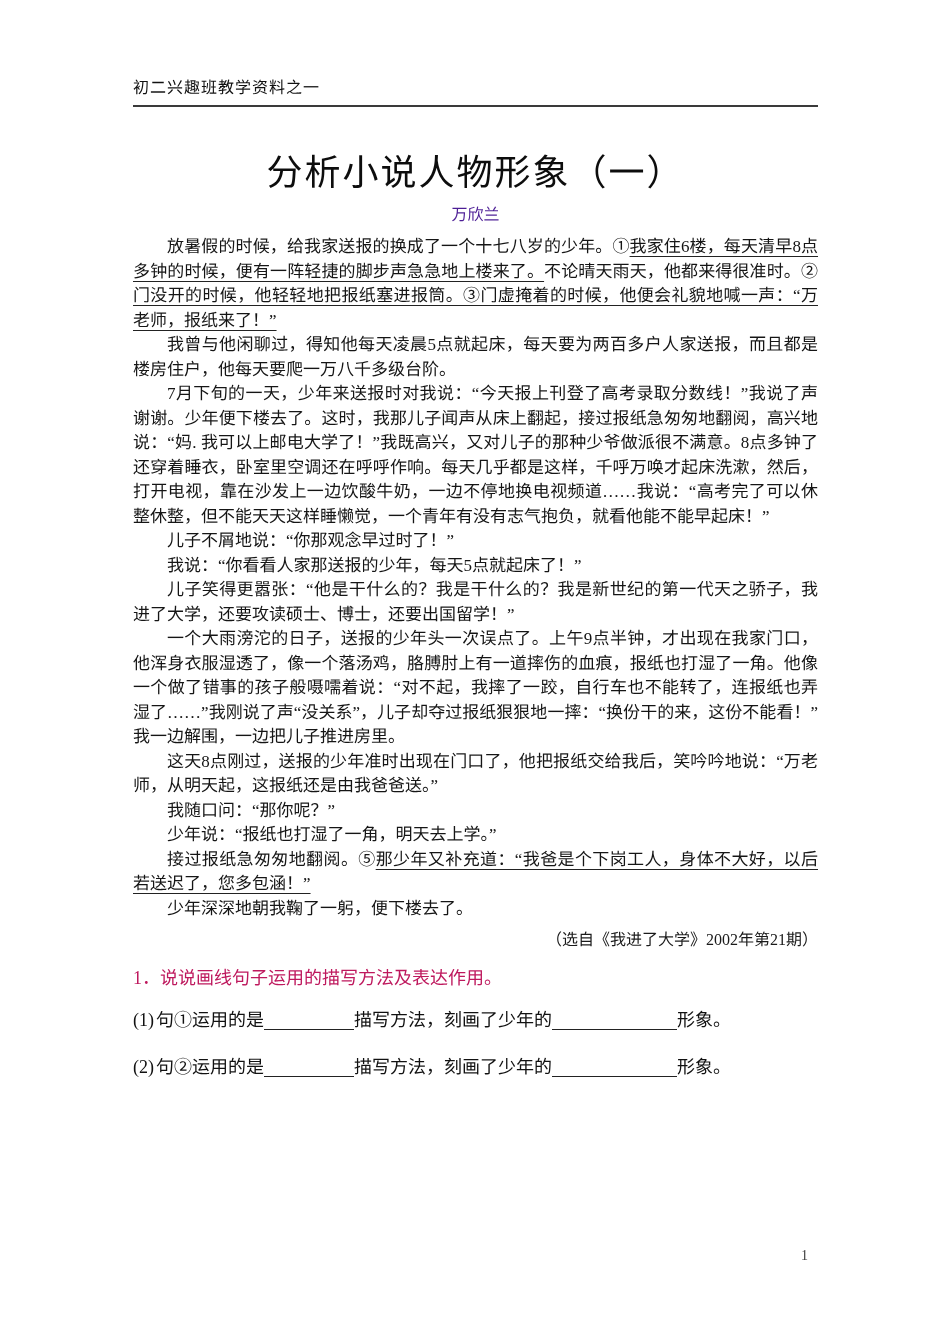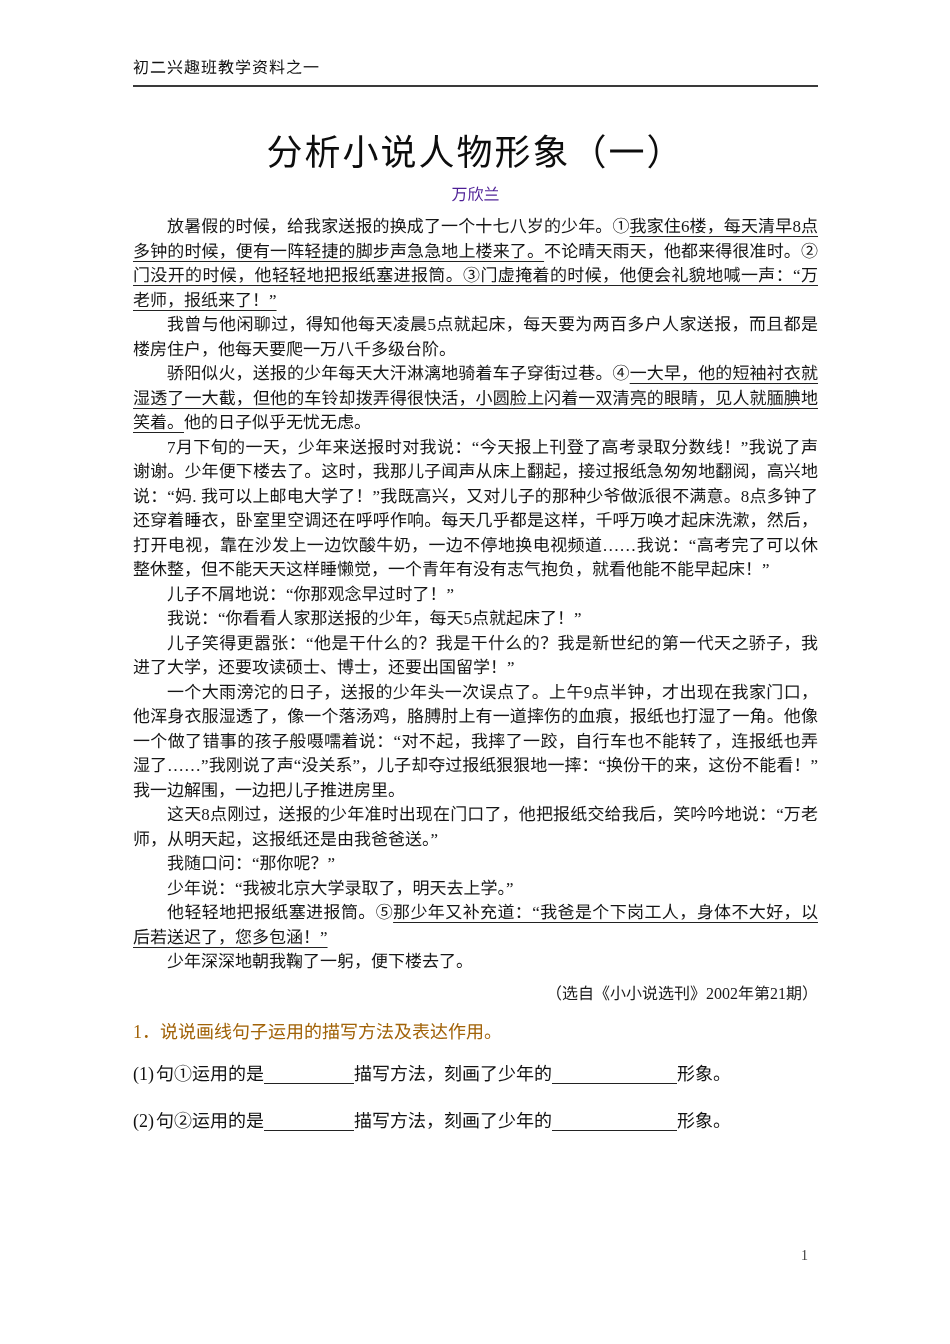--- a/index.html
+++ b/index.html
@@ -11,21 +11,21 @@
     font-family:"Liberation Serif","DejaVu Serif",serif;
     overflow:hidden;
     box-sizing:border-box;
   }
   .content{
     position:absolute;
     left:133px;top:0;
     width:685px;
   }
   .doc-header{
-    padding-top:54px;
+    padding-top:74px;
     font-size:16px;
     letter-spacing:1px;
     color:#111;
   }
   .header-rule{
     margin-top:7px;
     border:none;
     border-top:2px solid #3a3a3a;
     height:0;
   }
@@ -67,21 +67,21 @@
   }
   .attribution{
     margin-top:5px;
     text-align:right;
     font-size:16px;
     color:#1a1a1a;
   }
   .question-1{
     margin-top:13px;
     font-size:18px;
-    color:#a16207;
+    color:#be185d;
   }
   .fill-questions{margin-top:16px;}
   .fill-line{
     margin-top:0;
     margin-bottom:21px;
     font-size:18px;
     color:#111;
     white-space:nowrap;
   }
   .fill-line .q-label{margin-right:2px;}
@@ -112,34 +112,33 @@
     </div>
     <hr class="header-rule">
 
     <h1 class="page-title">分析小说人物形象（一）</h1>
 
     <div class="story-author">万欣兰</div>
 
     <div class="story-body">
         <p><span>放暑假的时候，给我家送报的换成了一个十七八岁的少年。①</span><span class="ul">我家住6楼，每天清早8点多钟的时候，便有一阵轻捷的脚步声急急地上楼来了。</span><span>不论晴天雨天，他都来得很准时。②</span><span class="ul">门没开的时候，他轻轻地把报纸塞进报筒。③门虚掩着的时候，他便会礼貌地喊一声：“万老师，报纸来了！”</span></p>
         <p><span>我曾与他闲聊过，得知他每天凌晨5点就起床，每天要为两百多户人家送报，而且都是楼房住户，他每天要爬一万八千多级台阶。</span></p>
-        <p><span>骄阳似火，送报的少年每天大汗淋漓地骑着车子穿街过巷。④</span><span class="ul">一大早，他的短袖衬衣就湿透了一大截，但他的车铃却拨弄得很快活，小圆脸上闪着一双清亮的眼睛，见人就腼腆地笑着。</span><span>他的日子似乎无忧无虑。</span></p>
         <p><span>7月下旬的一天，少年来送报时对我说：“今天报上刊登了高考录取分数线！”我说了声谢谢。少年便下楼去了。这时，我那儿子闻声从床上翻起，接过报纸急匆匆地翻阅，高兴地说：“妈. 我可以上邮电大学了！”我既高兴，又对儿子的那种少爷做派很不满意。8点多钟了还穿着睡衣，卧室里空调还在呼呼作响。每天几乎都是这样，千呼万唤才起床洗漱，然后，打开电视，靠在沙发上一边饮酸牛奶，一边不停地换电视频道……我说：“高考完了可以休整休整，但不能天天这样睡懒觉，一个青年有没有志气抱负，就看他能不能早起床！”</span></p>
         <p><span>儿子不屑地说：“你那观念早过时了！”</span></p>
         <p><span>我说：“你看看人家那送报的少年，每天5点就起床了！”</span></p>
         <p><span>儿子笑得更嚣张：“他是干什么的？我是干什么的？我是新世纪的第一代天之骄子，我进了大学，还要攻读硕士、博士，还要出国留学！”</span></p>
         <p><span>一个大雨滂沱的日子，送报的少年头一次误点了。上午9点半钟，才出现在我家门口，他浑身衣服湿透了，像一个落汤鸡，胳膊肘上有一道摔伤的血痕，报纸也打湿了一角。他像一个做了错事的孩子般嗫嚅着说：“对不起，我摔了一跤，自行车也不能转了，连报纸也弄湿了……”我刚说了声“没关系”，儿子却夺过报纸狠狠地一摔：“换份干的来，这份不能看！”我一边解围，一边把儿子推进房里。</span></p>
         <p><span>这天8点刚过，送报的少年准时出现在门口了，他把报纸交给我后，笑吟吟地说：“万老师，从明天起，这报纸还是由我爸爸送。”</span></p>
         <p><span>我随口问：“那你呢？”</span></p>
-        <p><span>少年说：“我被北京大学录取了，明天去上学。”</span></p>
-        <p><span>他轻轻地把报纸塞进报筒。⑤</span><span class="ul">那少年又补充道：“我爸是个下岗工人，身体不大好，以后若送迟了，您多包涵！”</span></p>
+        <p><span>少年说：“报纸也打湿了一角，明天去上学。”</span></p>
+        <p><span>接过报纸急匆匆地翻阅。⑤</span><span class="ul">那少年又补充道：“我爸是个下岗工人，身体不大好，以后若送迟了，您多包涵！”</span></p>
         <p><span>少年深深地朝我鞠了一躬，便下楼去了。</span></p>
       </div>
 
-    <div class="attribution">（选自《小小说选刊》2002年第21期）</div>
+    <div class="attribution">（选自《我进了大学》2002年第21期）</div>
 
     <div class="question-1">1．说说画线句子运用的描写方法及表达作用。</div>
 
     <div class="fill-questions">
         <div class="fill-line"><span class="q-label">(1)</span><span>句①运用的是</span><span class="blank blank-a"></span><span>描写方法，刻画了少年的</span><span class="blank blank-b"></span><span>形象。</span></div>
         <div class="fill-line"><span class="q-label">(2)</span><span>句②运用的是</span><span class="blank blank-a"></span><span>描写方法，刻画了少年的</span><span class="blank blank-b"></span><span>形象。</span></div>
       </div>
 
   </div>
 

